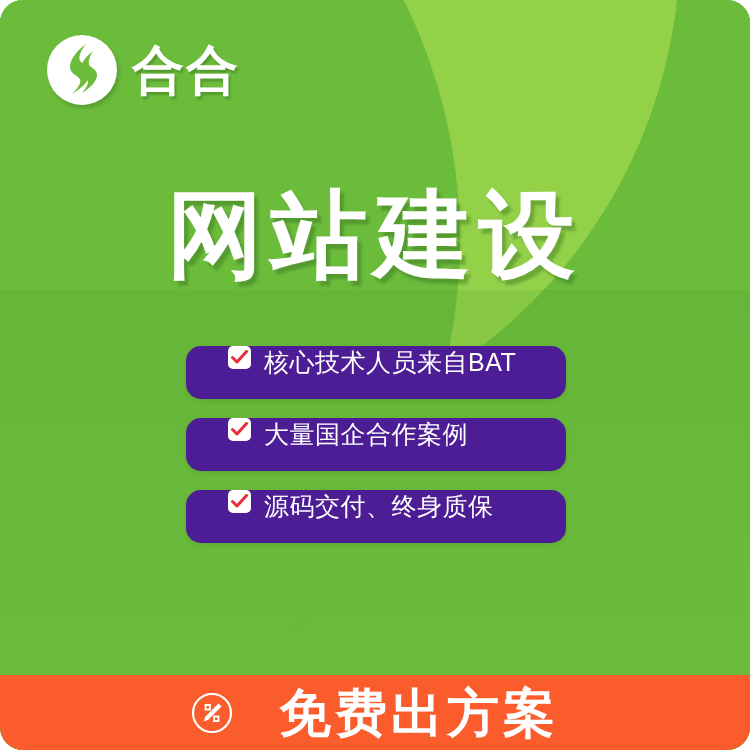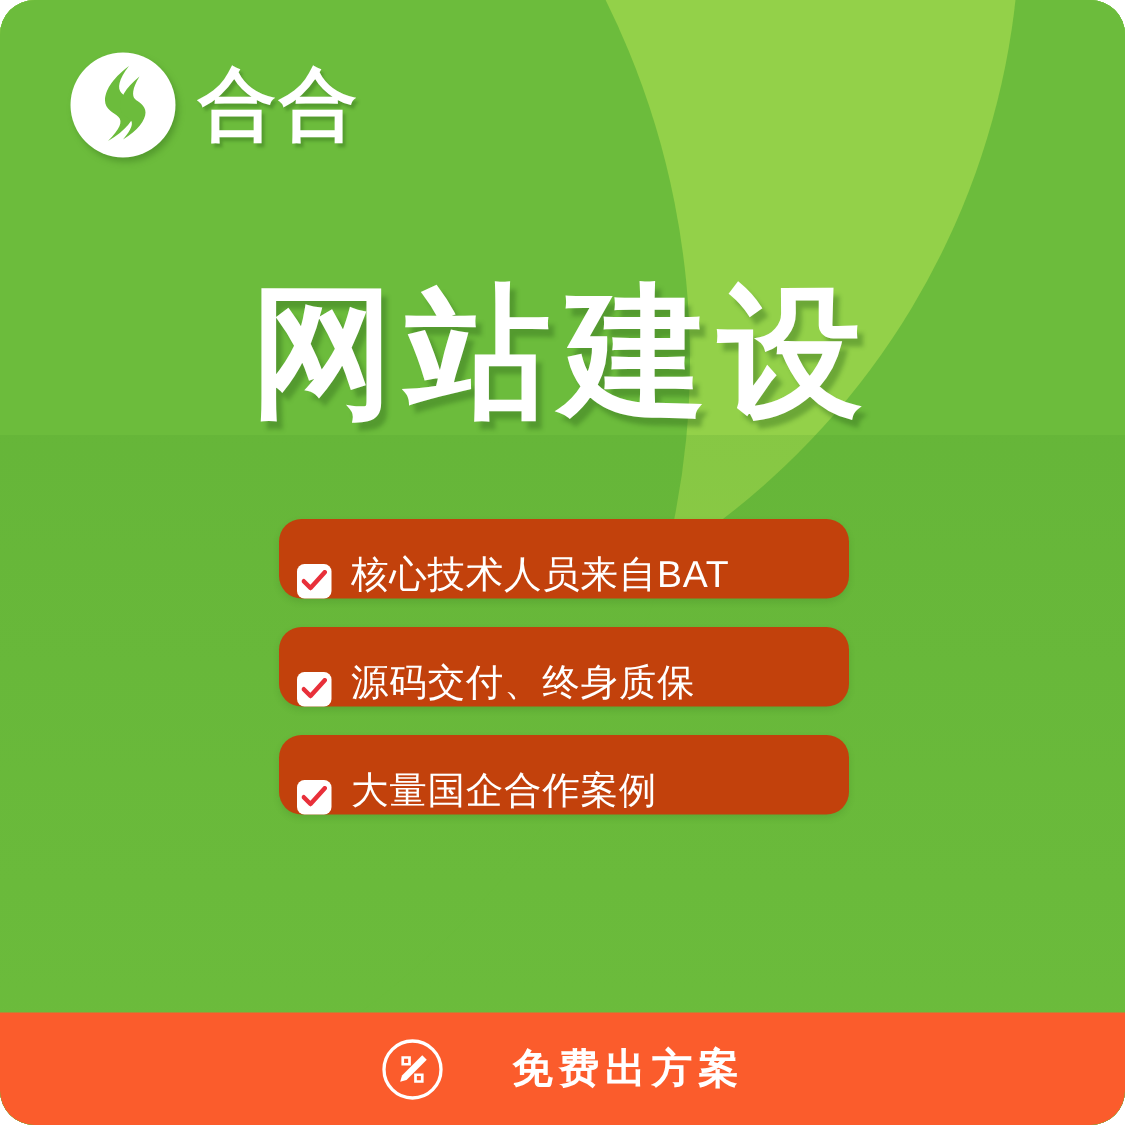--- a/index.html
+++ b/index.html
@@ -155,24 +155,24 @@
     top: 346px;
     width: 380px;
     z-index: 8;
     display: flex;
     flex-direction: column;
     gap: 19px;
   }
   .pill {
     height: 53px;
     border-radius: 15px;
-    background: #c2410c;
-    display: flex;
-    align-items: flex-end;
-    padding-left: 12px;
+    background: #4c1d95;
+    display: flex;
+    align-items: flex-start;
+    padding-left: 42px;
     box-shadow: 0 2px 4px rgba(45,100,25,0.18);
   }
   .checkbox {
     width: 23px;
     height: 23px;
     flex: 0 0 auto;
     border-radius: 5px;
     background: #ffffff;
     margin-right: 13px;
     position: relative;
@@ -200,21 +200,21 @@
     gap: 18px;
     z-index: 9;
   }
   .cta-icon {
     width: 42px;
     height: 42px;
     flex: 0 0 auto;
   }
   .cta-label {
     color: #ffffff;
-    font-size: 27px;
+    font-size: 52px;
     font-weight: 700;
     letter-spacing: 4px;
     line-height: 1;
     margin-left: 28px;
   }
 </style>
 </head>
 <body>
 
 <div class="poster">
@@ -256,30 +256,30 @@
       <span class="pill-label">核心技术人员来自BAT</span>
     </div>
 
 
     <div class="pill">
       <span class="checkbox">
         <svg width="17" height="15" viewBox="0 0 17 15" aria-hidden="true">
           <path d="M1.5 7.5 L6 12 L15.5 1.5" stroke="#E8303A" stroke-width="3" fill="none" stroke-linecap="round" stroke-linejoin="round"></path>
         </svg>
       </span>
-      <span class="pill-label">源码交付、终身质保</span>
+      <span class="pill-label">大量国企合作案例</span>
     </div>
 
     <div class="pill">
       <span class="checkbox">
         <svg width="17" height="15" viewBox="0 0 17 15" aria-hidden="true">
           <path d="M1.5 7.5 L6 12 L15.5 1.5" stroke="#E8303A" stroke-width="3" fill="none" stroke-linecap="round" stroke-linejoin="round"></path>
         </svg>
       </span>
-      <span class="pill-label">大量国企合作案例</span>
+      <span class="pill-label">源码交付、终身质保</span>
     </div>
 
   </div>
 
   <div class="cta-bar">
     <span class="cta-icon">
       <svg width="42" height="42" viewBox="0 0 42 42" aria-hidden="true">
         <circle cx="21" cy="21" r="19" fill="none" stroke="#ffffff" stroke-width="2.2"></circle>
         <path d="M27.5 11.5 L30.5 14.5 L17 28 L12.8 29.2 L14 25 Z" fill="#ffffff"></path>
         <path d="M14.5 13 L19 13 L19 17.5 L14.5 17.5 Z" fill="none" stroke="#ffffff" stroke-width="1.8"></path>

